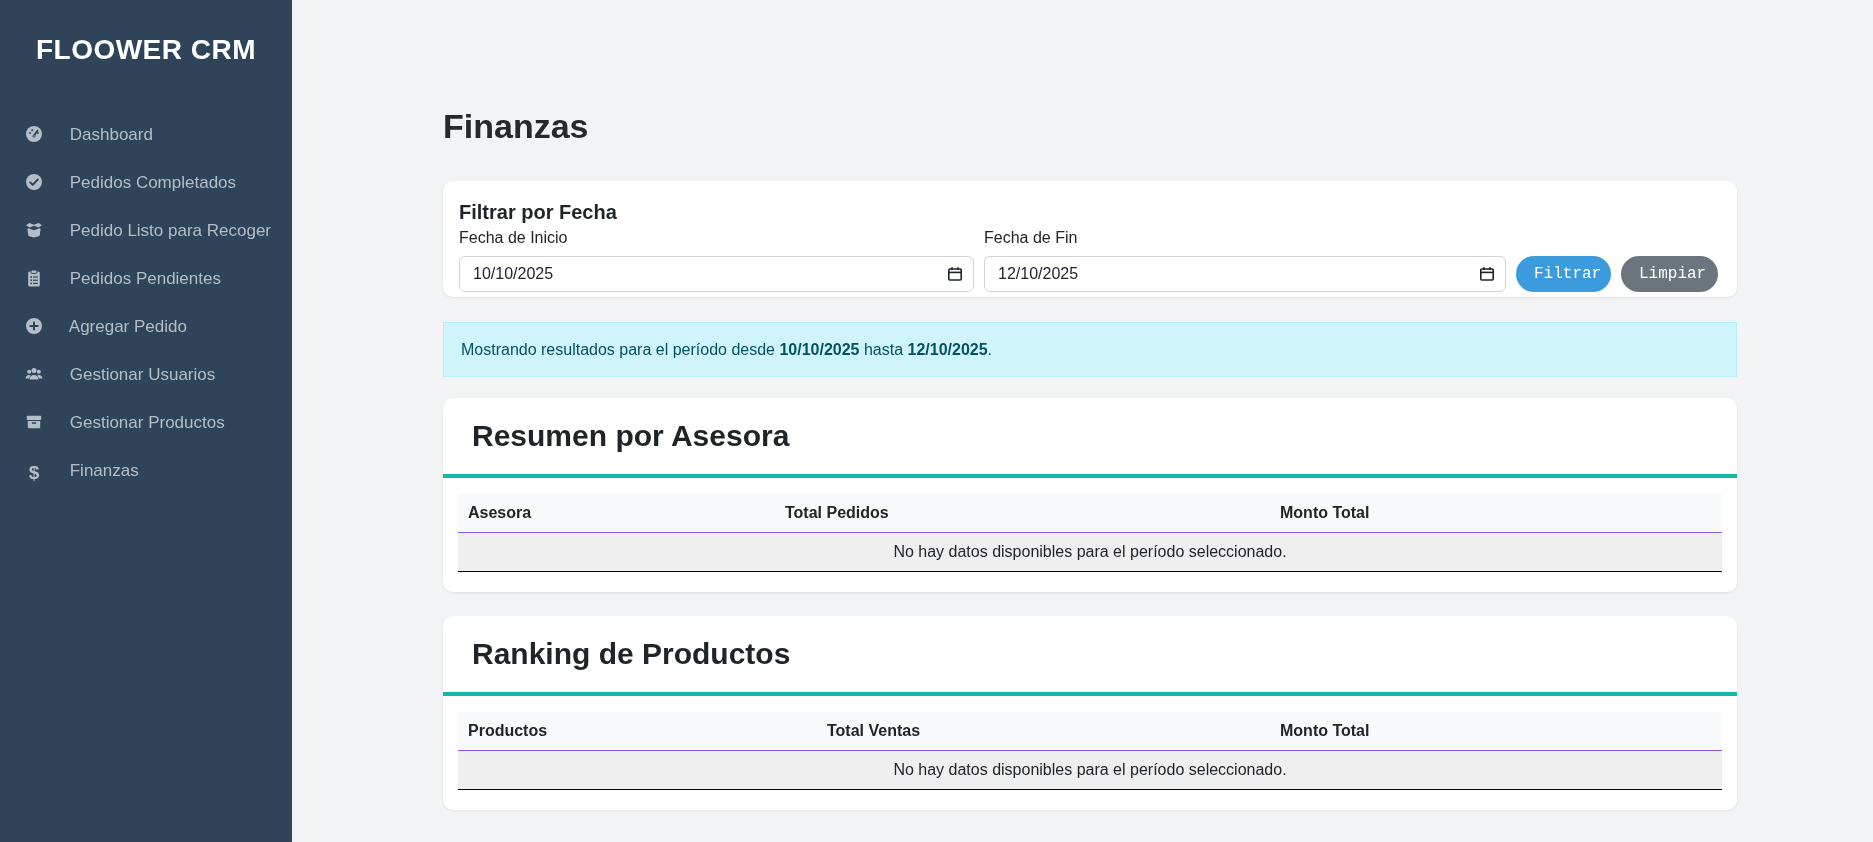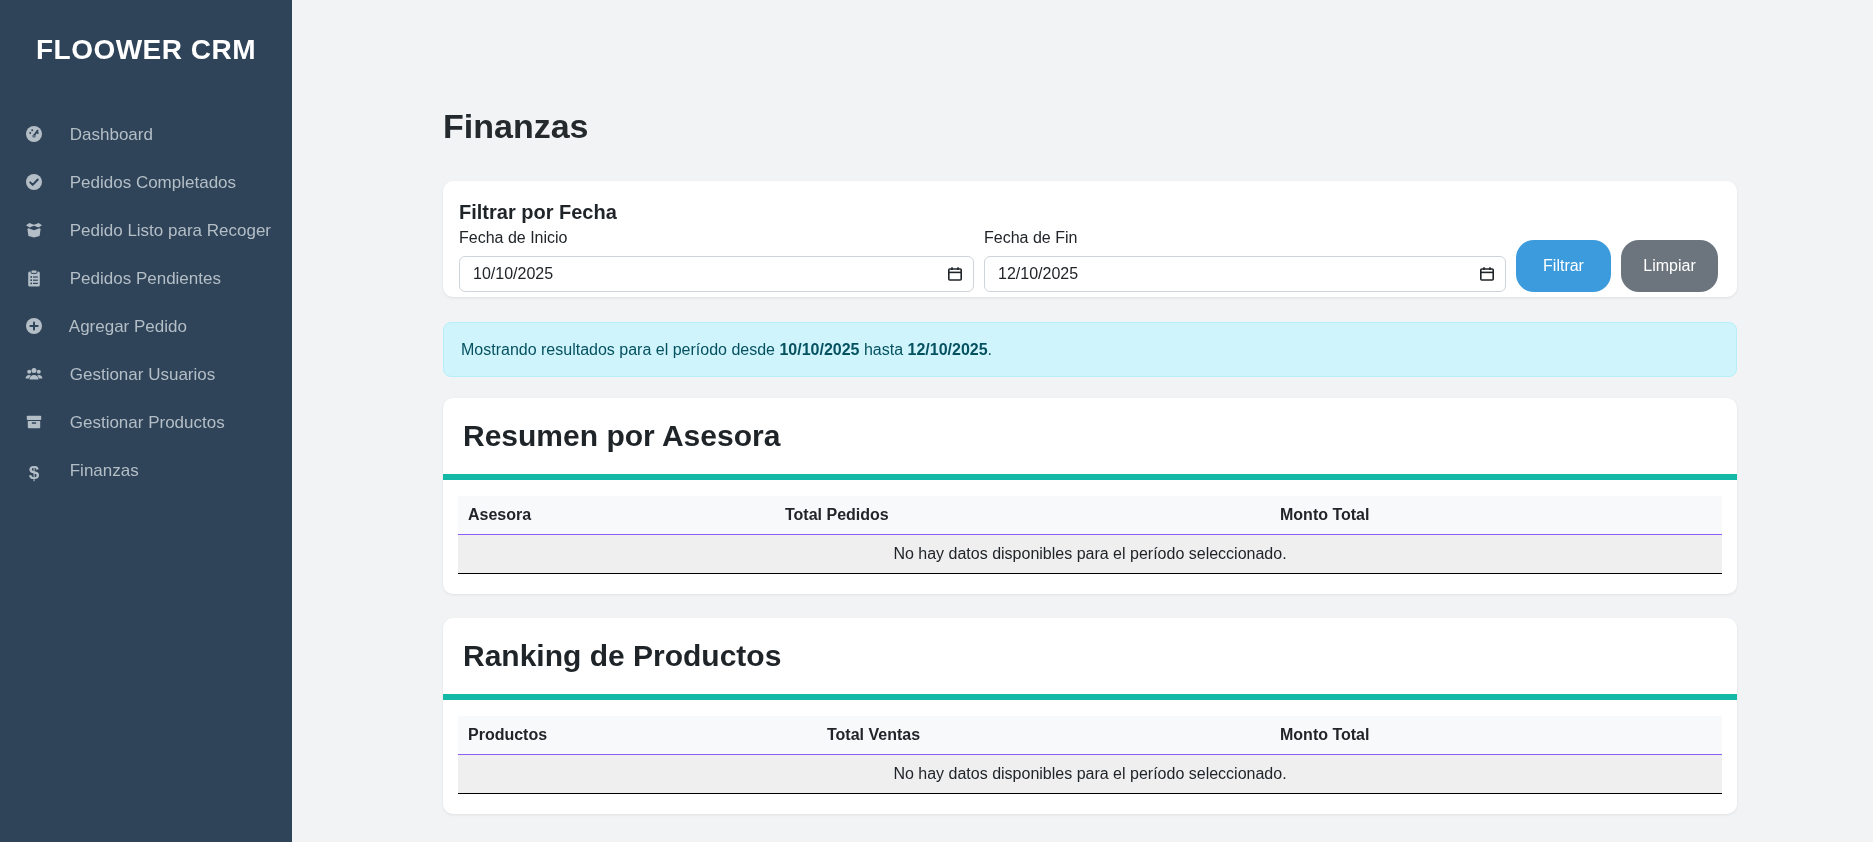--- a/index.html
+++ b/index.html
@@ -66,39 +66,39 @@
     width: 100%; height: 36px; border: 1px solid #ced4da; border-radius: 6px;
     padding: 0 34px 0 13px; font-size: 16px; color: #212529;
     font-family: "Liberation Sans", sans-serif; background: #fff; outline: none;
   }
   .cal-icon {
     position: absolute; right: 11px; top: 10px; width: 16px; height: 16px;
     color: #1f2428; cursor: pointer;
   }
   .cal-icon svg { display: block; }
   .btn {
-    height: 52px; border: none; border-radius: 18px; color: #ffffff;
-    font-size: 16px; font-family: Liberation Sans, sans-serif; cursor: pointer;
+    height: 36px; border: none; border-radius: 18px; color: #ffffff;
+    font-size: 16px; font-family: Liberation Mono, monospace; cursor: pointer;
     padding: 0 18px;
   }
   .btn-filter { background: #3c9bdc; width: 95px; }
   .btn-clear  { background: #6c757d; width: 97px; }
 
   
   .alert {
     height: 55px; display: flex; align-items: center;
-    background: #cff4fc; border: 1px solid #b6effb; border-radius: 8px;
+    background: #cff4fc; border: 1px solid #b6effb; border-radius: 0;
     color: #055160; font-size: 16px; padding: 0 17px; margin-bottom: 21px;
   }
   .alert b { font-weight: 700; }
 
   
   .data-card { margin-bottom: 24px; }
   .data-card .card-header {
-    padding: 20px 20px; border-bottom: 6px solid #14b8a6;
+    padding: 20px 29px; border-bottom: 4px solid #14b8a6;
   }
   .data-card .card-header h3 {
     font-size: 30px; font-weight: 700; color: #1f2428; line-height: 36px;
   }
   .data-card .card-body { padding: 16px 15px 20px 15px; }
   table { width: 100%; border-collapse: collapse; font-size: 16px; }
   thead th {
     background: #f8f9fa; text-align: left; font-weight: 700; color: #212529;
     padding: 10px 10px; border-bottom: 1px solid #8b5cf6;
   }

